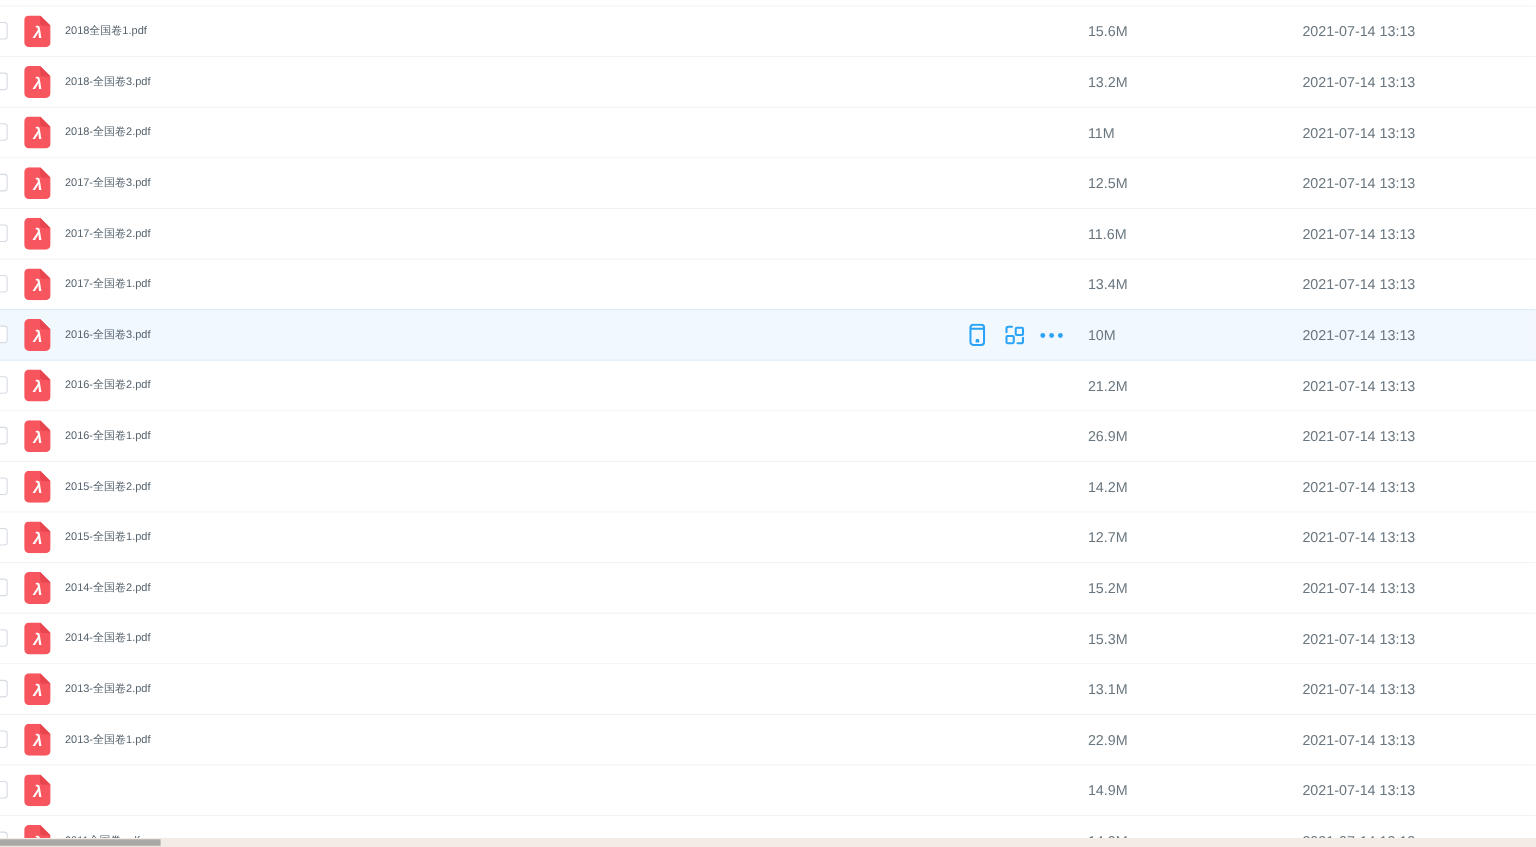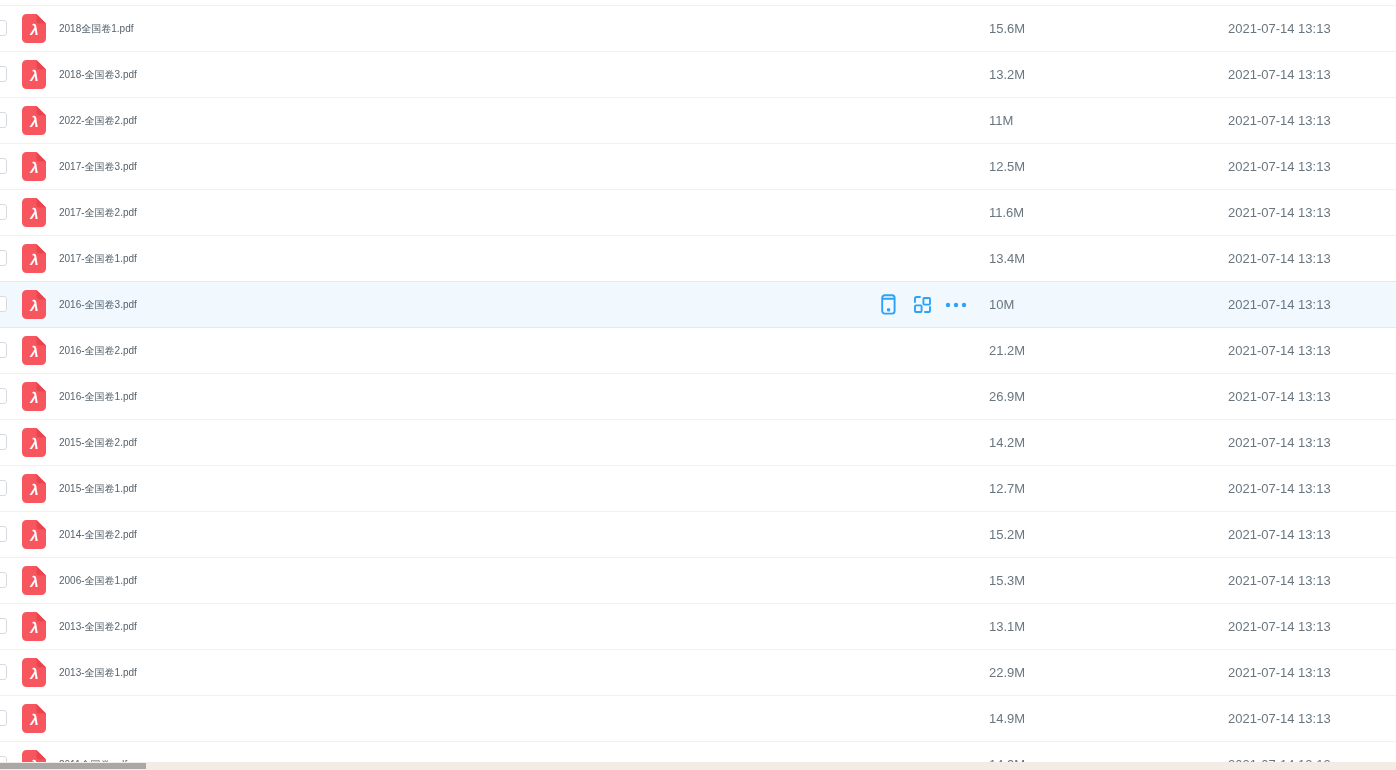--- a/index.html
+++ b/index.html
@@ -16,21 +16,21 @@
   .row.hovered{background:var(--c-hover-bg);border-bottom:1px solid var(--c-hover-bd);
     box-shadow:0 -1px 0 var(--c-hover-bd);}
   .checkbox{position:absolute;left:-9px;top:14px;width:16px;height:16px;background:#fff;
     border:1px solid #d6dbe2;border-radius:3px;box-sizing:border-box;}
   .pdf-icon{position:absolute;left:22px;top:8px;width:24px;height:29px;}
   .pdf-body{fill:var(--c-pdf);}
   .pdf-fold{fill:var(--c-pdf-fold);}
   .file-name{position:absolute;left:59px;top:0;line-height:45px;font-size:10px;
     color:var(--c-name);cursor:pointer;white-space:nowrap;}
   .size{position:absolute;left:989px;top:0;line-height:45px;font-size:13px;color:var(--c-meta);}
-  .date{position:absolute;left:1228px;top:0;line-height:45px;font-size:13px;color:var(--c-meta);}
+  .date{position:absolute;left:1184px;top:0;line-height:45px;font-size:13px;color:var(--c-meta);}
   .actions{position:absolute;left:877px;top:0;height:45px;display:none;align-items:center;gap:12px;}
   .row.hovered .actions{display:flex;}
   .act{width:22px;height:22px;display:flex;align-items:center;justify-content:center;cursor:pointer;}
   .act svg .st{stroke:var(--c-blue);stroke-width:1.9;fill:none;stroke-linecap:round;}
   .act svg .fl{fill:var(--c-blue);}
   .hscrollbar{position:fixed;left:0;bottom:0;width:1396px;height:8px;background:var(--c-sb-track);}
   .hscrollbar .thumb{position:absolute;left:0;top:1px;width:146px;height:6px;background:var(--c-sb-thumb);}
 </style>
 </head>
 <body>
@@ -68,21 +68,21 @@
   </div>
     <div class="row">
     <span class="checkbox"></span>
     <span class="pdf-icon">
       <svg width="24" height="29" viewBox="0 0 24 29">
         <path class="pdf-body" d="M4.5 0 H14.5 L24 9.5 V24.5 A4.5 4.5 0 0 1 19.5 29 H4.5 A4.5 4.5 0 0 1 0 24.5 V4.5 A4.5 4.5 0 0 1 4.5 0 Z"></path>
         <path class="pdf-fold" d="M14.5 0 L24 9.5 H17.2 A2.7 2.7 0 0 1 14.5 6.8 Z"></path>
         <text x="12.4" y="20.5" text-anchor="middle" font-size="15" font-style="italic" font-weight="bold" fill="#ffffff">λ</text>
       </svg>
     </span>
-    <span class="file-name">2022-全国卷2.pdf</span>
+    <span class="file-name">2018-全国卷2.pdf</span>
 
     <span class="size">11M</span>
     <span class="date">2021-07-14 13:13</span>
   </div>
     <div class="row">
     <span class="checkbox"></span>
     <span class="pdf-icon">
       <svg width="24" height="29" viewBox="0 0 24 29">
         <path class="pdf-body" d="M4.5 0 H14.5 L24 9.5 V24.5 A4.5 4.5 0 0 1 19.5 29 H4.5 A4.5 4.5 0 0 1 0 24.5 V4.5 A4.5 4.5 0 0 1 4.5 0 Z"></path>
         <path class="pdf-fold" d="M14.5 0 L24 9.5 H17.2 A2.7 2.7 0 0 1 14.5 6.8 Z"></path>
@@ -231,21 +231,21 @@
   </div>
     <div class="row">
     <span class="checkbox"></span>
     <span class="pdf-icon">
       <svg width="24" height="29" viewBox="0 0 24 29">
         <path class="pdf-body" d="M4.5 0 H14.5 L24 9.5 V24.5 A4.5 4.5 0 0 1 19.5 29 H4.5 A4.5 4.5 0 0 1 0 24.5 V4.5 A4.5 4.5 0 0 1 4.5 0 Z"></path>
         <path class="pdf-fold" d="M14.5 0 L24 9.5 H17.2 A2.7 2.7 0 0 1 14.5 6.8 Z"></path>
         <text x="12.4" y="20.5" text-anchor="middle" font-size="15" font-style="italic" font-weight="bold" fill="#ffffff">λ</text>
       </svg>
     </span>
-    <span class="file-name">2006-全国卷1.pdf</span>
+    <span class="file-name">2014-全国卷1.pdf</span>
 
     <span class="size">15.3M</span>
     <span class="date">2021-07-14 13:13</span>
   </div>
     <div class="row">
     <span class="checkbox"></span>
     <span class="pdf-icon">
       <svg width="24" height="29" viewBox="0 0 24 29">
         <path class="pdf-body" d="M4.5 0 H14.5 L24 9.5 V24.5 A4.5 4.5 0 0 1 19.5 29 H4.5 A4.5 4.5 0 0 1 0 24.5 V4.5 A4.5 4.5 0 0 1 4.5 0 Z"></path>
         <path class="pdf-fold" d="M14.5 0 L24 9.5 H17.2 A2.7 2.7 0 0 1 14.5 6.8 Z"></path>

